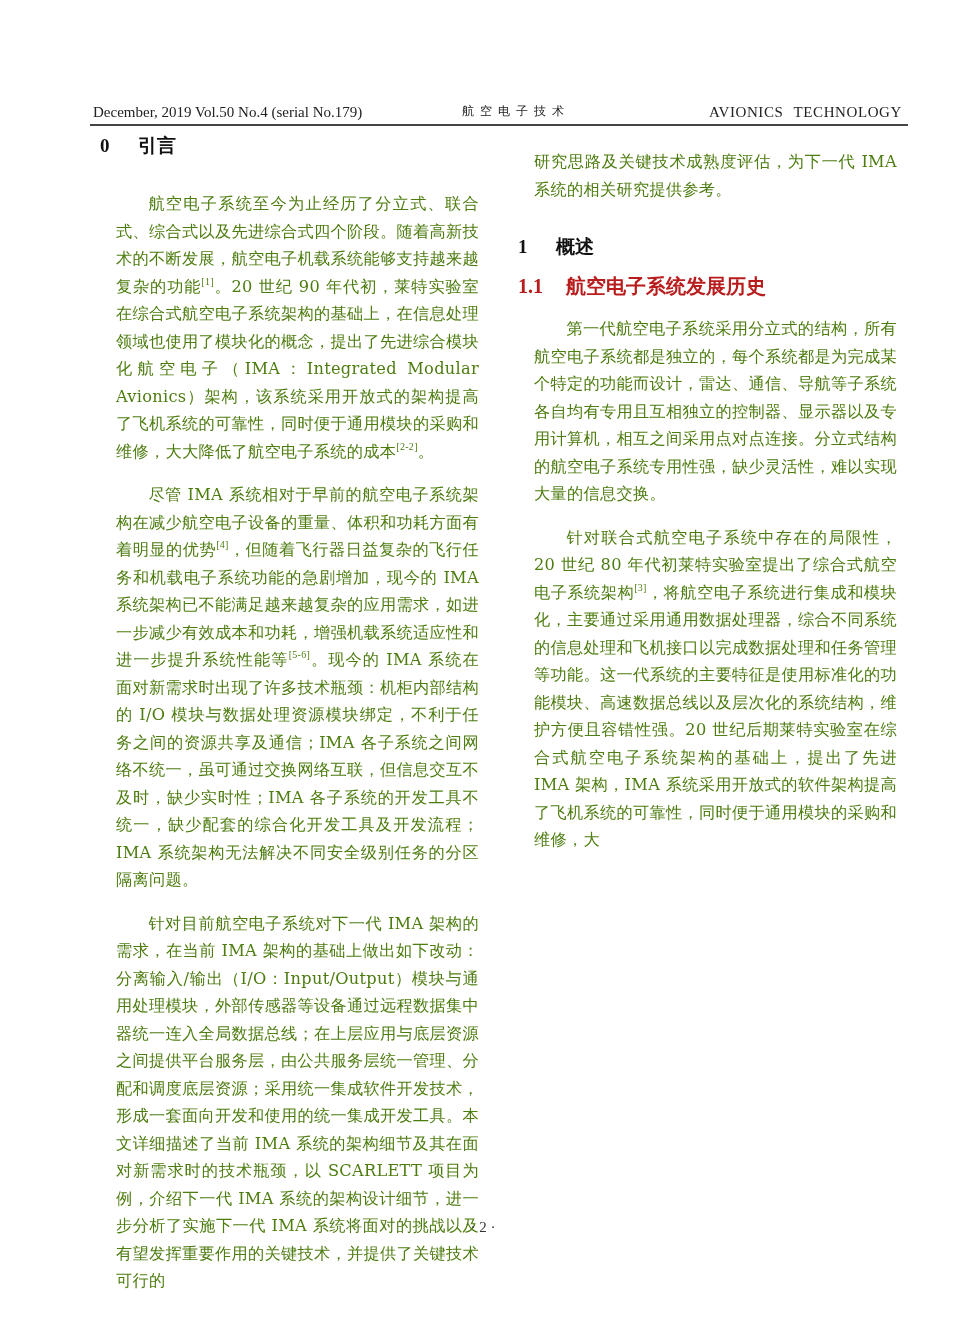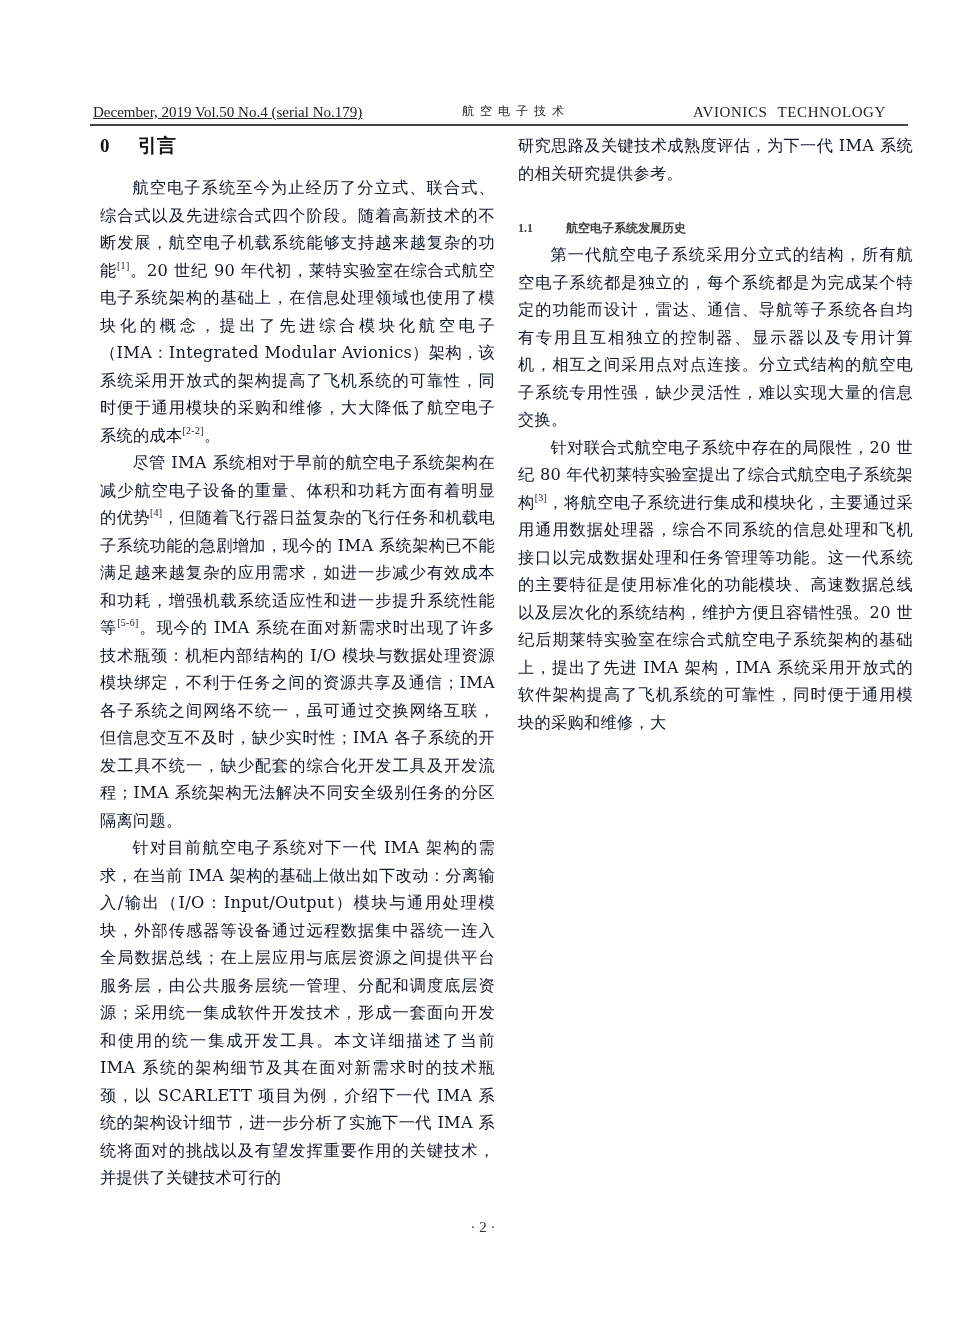--- a/index.html
+++ b/index.html
@@ -5,41 +5,41 @@
   html, body { margin:0; padding:0; }
   body {
     width:966px; height:1327px; background:#ffffff; position:relative; overflow:hidden;
     color:#1e1e1e; font-family:"DejaVu Serif","Liberation Serif",serif;
   }
   .running-head {
     position:absolute; left:90px; top:104px; width:818px; height:20px;
     font-family:"Liberation Serif",serif; font-size:15px; color:#222;
     border-bottom:2px solid #444;
   }
-  .running-head .left { position:absolute; left:3px; top:0;text-decoration:underline; }
+  .running-head .left { position:absolute; left:3px; top:0; }
   .running-head .center { position:absolute; left:372px; top:-1px; letter-spacing:6px; font-size:12px; }
-  .running-head .right { position:absolute; right:22px; top:0; letter-spacing:0.6px; }
+  .running-head .right { position:absolute; right:6px; top:0; letter-spacing:0.6px; }
   .running-head .right span.gap { display:inline-block; width:10px; }
   .col { position:absolute; top:132px; width:395px; }
   .col.left { left:100px; }
   .col.right { left:518px; }
   .para {
-    font-size:16.2px; line-height:27.5px; text-align:justify; margin:0;
-    text-indent:2em; letter-spacing:0.3px; color:#0f172a;
+    font-size:16.2px; line-height:27.5px; text-align:justify; margin:16px;
+    text-indent:2em; letter-spacing:0.3px; color:#4d7c0f;
   }
   .para.noindent { text-indent:0; }
   sup { font-size:10px; line-height:0; vertical-align:7px; font-family:"Liberation Serif",serif; }
   .h1 {
     font-family:"DejaVu Sans","Liberation Sans",sans-serif; font-weight:bold; font-size:19px;
     color:#111; margin:0; height:26px; line-height:26px;
   }
   .h1 .num { font-family:"Liberation Serif",serif; display:inline-block; width:38px; }
   .h2 {
-    font-family:"DejaVu Sans","Liberation Sans",sans-serif; font-weight:bold; font-size:12px;
-    color:#404040; margin:0; line-height:26px;
+    font-family:"DejaVu Sans","Liberation Sans",sans-serif; font-weight:bold; font-size:20px;
+    color:#b91c1c; margin:0; line-height:26px;
   }
   .h2 .num { font-family:"Liberation Serif",serif; display:inline-block; width:48px; }
   .page-number {
     position:absolute; left:0; width:966px; top:1219px; text-align:center;
     font-family:"Liberation Serif",serif; font-size:15px; color:#333;
   }
 </style>
 </head>
 <body>
 
@@ -55,20 +55,23 @@
   </h1>
   <div style="height:16px"></div>
   <p class="para">航空电子系统至今为止经历了分立式、联合式、综合式以及先进综合式四个阶段。随着高新技术的不断发展，航空电子机载系统能够支持越来越复杂的功能<sup>[1]</sup>。20 世纪 90 年代初，莱特实验室在综合式航空电子系统架构的基础上，在信息处理领域也使用了模块化的概念，提出了先进综合模块化航空电子（IMA：Integrated Modular Avionics）架构，该系统采用开放式的架构提高了飞机系统的可靠性，同时便于通用模块的采购和维修，大大降低了航空电子系统的成本<sup>[2-2]</sup>。</p>
   <p class="para">尽管 IMA 系统相对于早前的航空电子系统架构在减少航空电子设备的重量、体积和功耗方面有着明显的优势<sup>[4]</sup>，但随着飞行器日益复杂的飞行任务和机载电子系统功能的急剧增加，现今的 IMA 系统架构已不能满足越来越复杂的应用需求，如进一步减少有效成本和功耗，增强机载系统适应性和进一步提升系统性能等<sup>[5-6]</sup>。现今的 IMA 系统在面对新需求时出现了许多技术瓶颈：机柜内部结构的 I/O 模块与数据处理资源模块绑定，不利于任务之间的资源共享及通信；IMA 各子系统之间网络不统一，虽可通过交换网络互联，但信息交互不及时，缺少实时性；IMA 各子系统的开发工具不统一，缺少配套的综合化开发工具及开发流程；IMA 系统架构无法解决不同安全级别任务的分区隔离问题。</p>
   <p class="para">针对目前航空电子系统对下一代 IMA 架构的需求，在当前 IMA 架构的基础上做出如下改动：分离输入/输出（I/O：Input/Output）模块与通用处理模块，外部传感器等设备通过远程数据集中器统一连入全局数据总线；在上层应用与底层资源之间提供平台服务层，由公共服务层统一管理、分配和调度底层资源；采用统一集成软件开发技术，形成一套面向开发和使用的统一集成开发工具。本文详细描述了当前 IMA 系统的架构细节及其在面对新需求时的技术瓶颈，以 SCARLETT 项目为例，介绍下一代 IMA 系统的架构设计细节，进一步分析了实施下一代 IMA 系统将面对的挑战以及有望发挥重要作用的关键技术，并提供了关键技术可行的</p>
 </div>
 
 <div class="col right">
   <p class="para noindent">研究思路及关键技术成熟度评估，为下一代 IMA 系统的相关研究提供参考。</p>
   <div style="height:14px"></div>
+  <h1 class="h1">
+    <span class="num">1</span><span>概述</span>
+  </h1>
   <div style="height:14px"></div>
   <h2 class="h2">
     <span class="num">1.1</span><span>航空电子系统发展历史</span>
   </h2>
   <p class="para">第一代航空电子系统采用分立式的结构，所有航空电子系统都是独立的，每个系统都是为完成某个特定的功能而设计，雷达、通信、导航等子系统各自均有专用且互相独立的控制器、显示器以及专用计算机，相互之间采用点对点连接。分立式结构的航空电子系统专用性强，缺少灵活性，难以实现大量的信息交换。</p>
   <p class="para">针对联合式航空电子系统中存在的局限性，20 世纪 80 年代初莱特实验室提出了综合式航空电子系统架构<sup>[3]</sup>，将航空电子系统进行集成和模块化，主要通过采用通用数据处理器，综合不同系统的信息处理和飞机接口以完成数据处理和任务管理等功能。这一代系统的主要特征是使用标准化的功能模块、高速数据总线以及层次化的系统结构，维护方便且容错性强。20 世纪后期莱特实验室在综合式航空电子系统架构的基础上，提出了先进 IMA 架构，IMA 系统采用开放式的软件架构提高了飞机系统的可靠性，同时便于通用模块的采购和维修，大</p>
 </div>
 
 <div class="page-number">· 2 ·</div>
 

